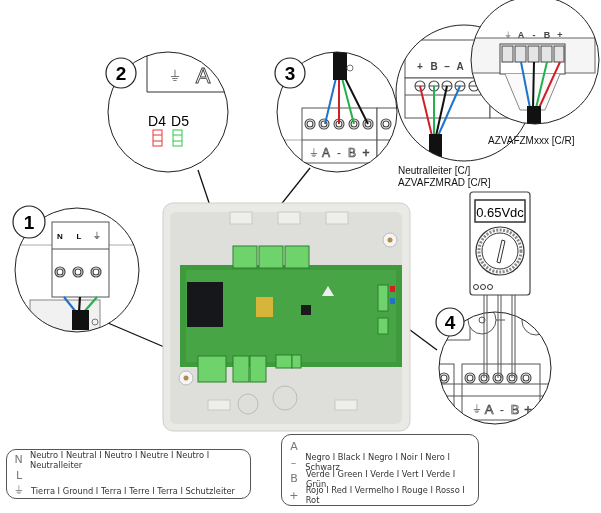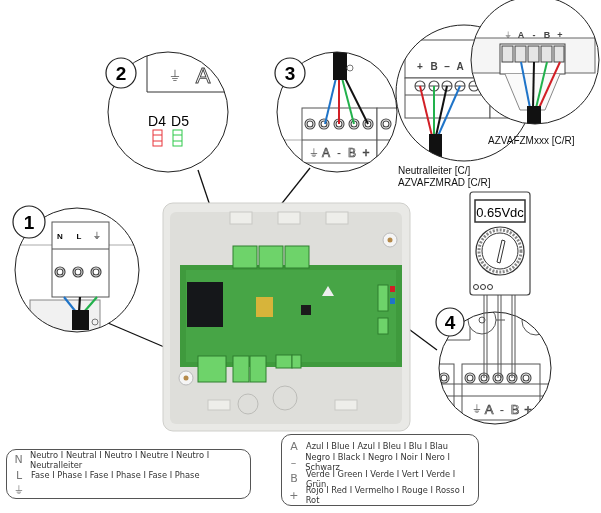--- a/index.html
+++ b/index.html
@@ -300,31 +300,30 @@
 </div>
 <div class="lbl" style="left:488px;top:135px;">AZVAFZMxxx [C/R]</div>
 
 <div class="legend legend-left">
   <div class="row">
       <span class="sym">N</span>
       <span>Neutro I Neutral I Neutro I Neutre I Neutro I Neutralleiter</span>
     </div>
   <div class="row">
       <span class="sym">L</span>
-      <span>Fase I Phase I Fase I Phase I Fase I Phase</span>
     </div>
   <div class="row">
       <span class="sym">⏚</span>
+      <span>Tierra I Ground I Terra I Terre I Terra I Schutzleiter</span>
     </div>
 </div>
 
 <div class="legend legend-right">
   <div class="row">
       <span class="sym">A</span>
-      <span>Azul I Blue I Azul I Bleu I Blu I Blau</span>
     </div>
   <div class="row">
       <span class="sym">–</span>
       <span>Negro I Black I Negro I Noir I Nero I Schwarz</span>
     </div>
   <div class="row">
       <span class="sym">B</span>
       <span>Verde I Green I Verde I Vert I Verde I Grün</span>
     </div>
   <div class="row">

